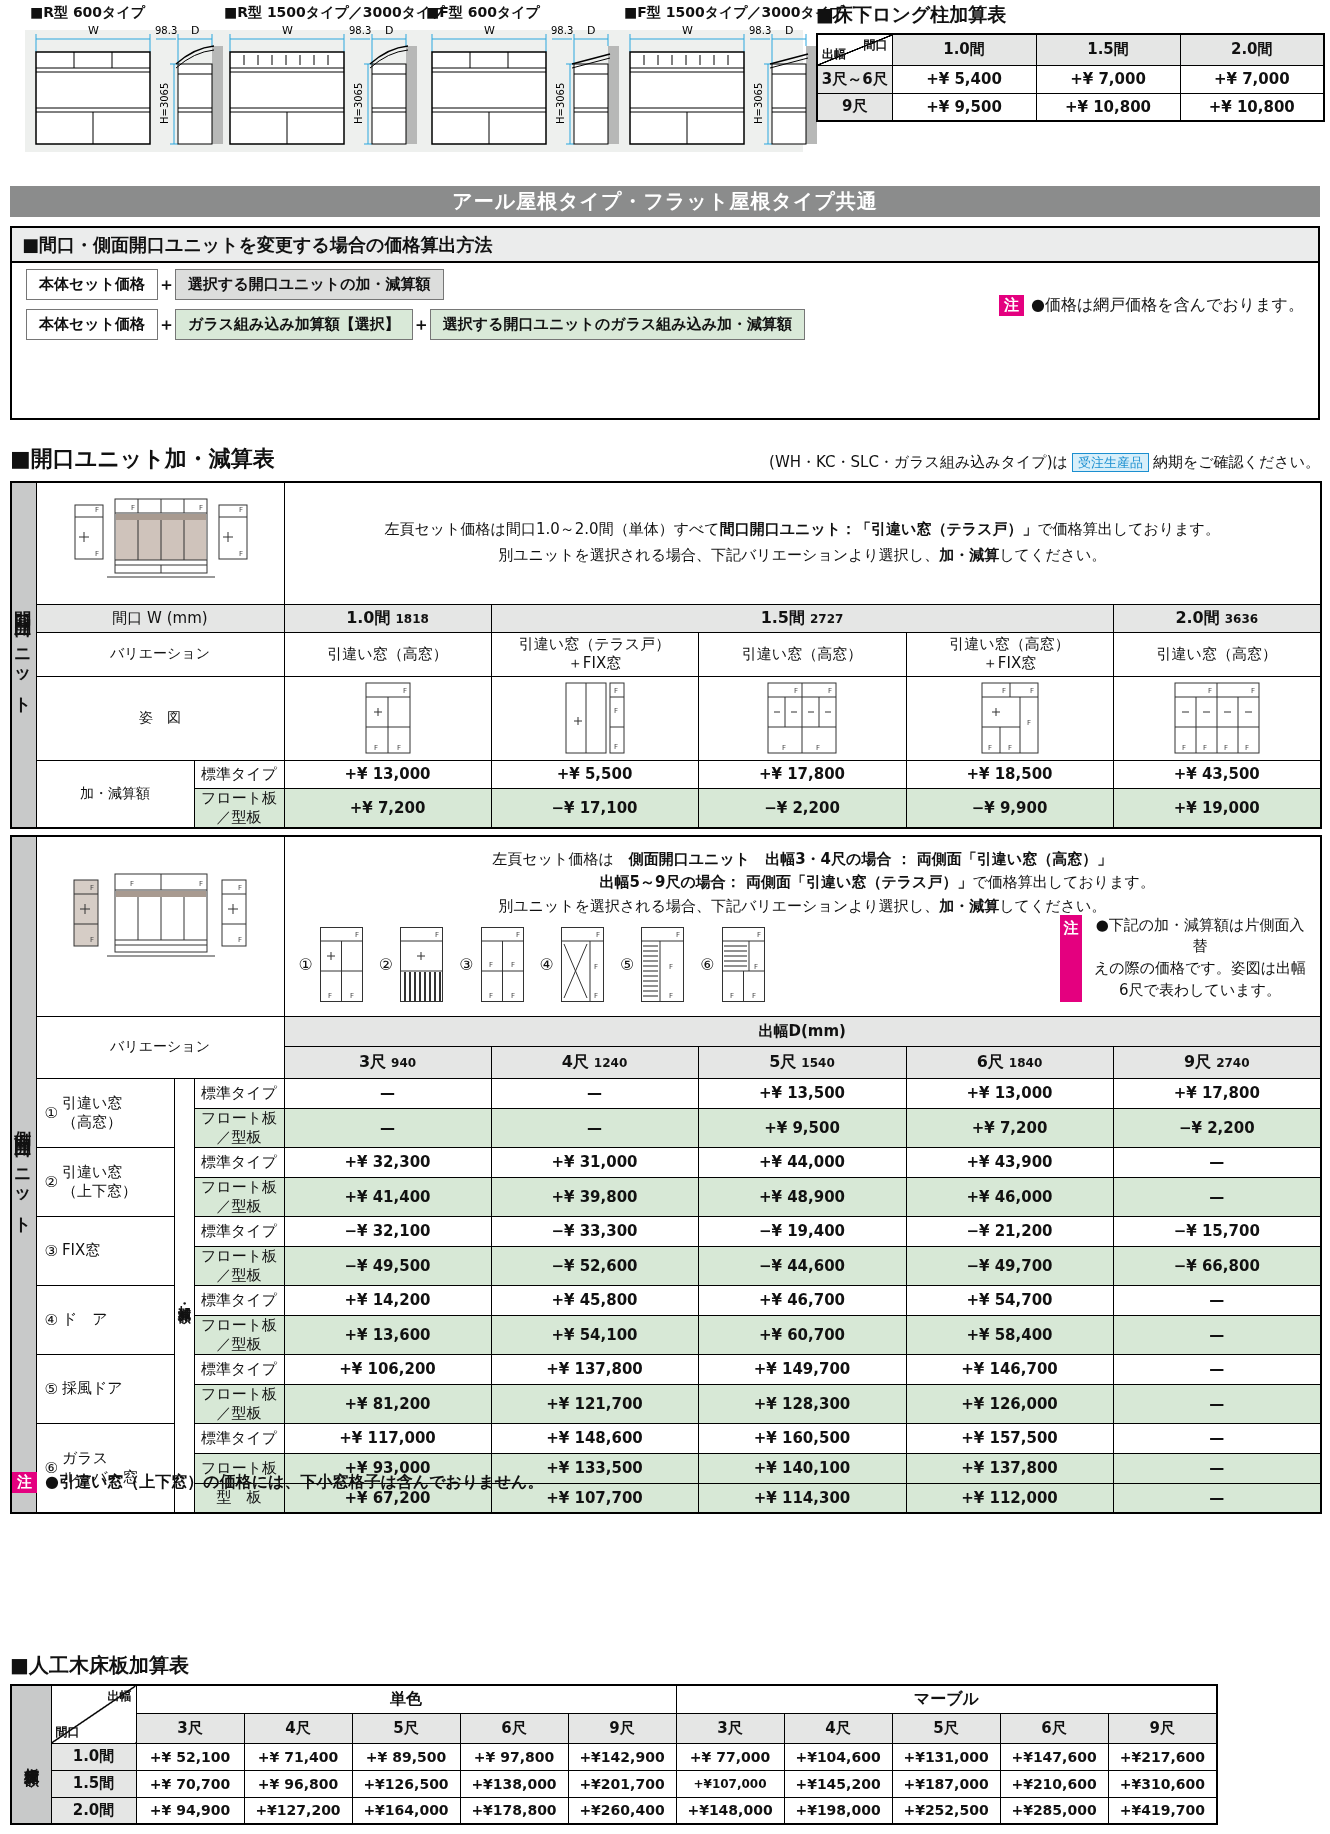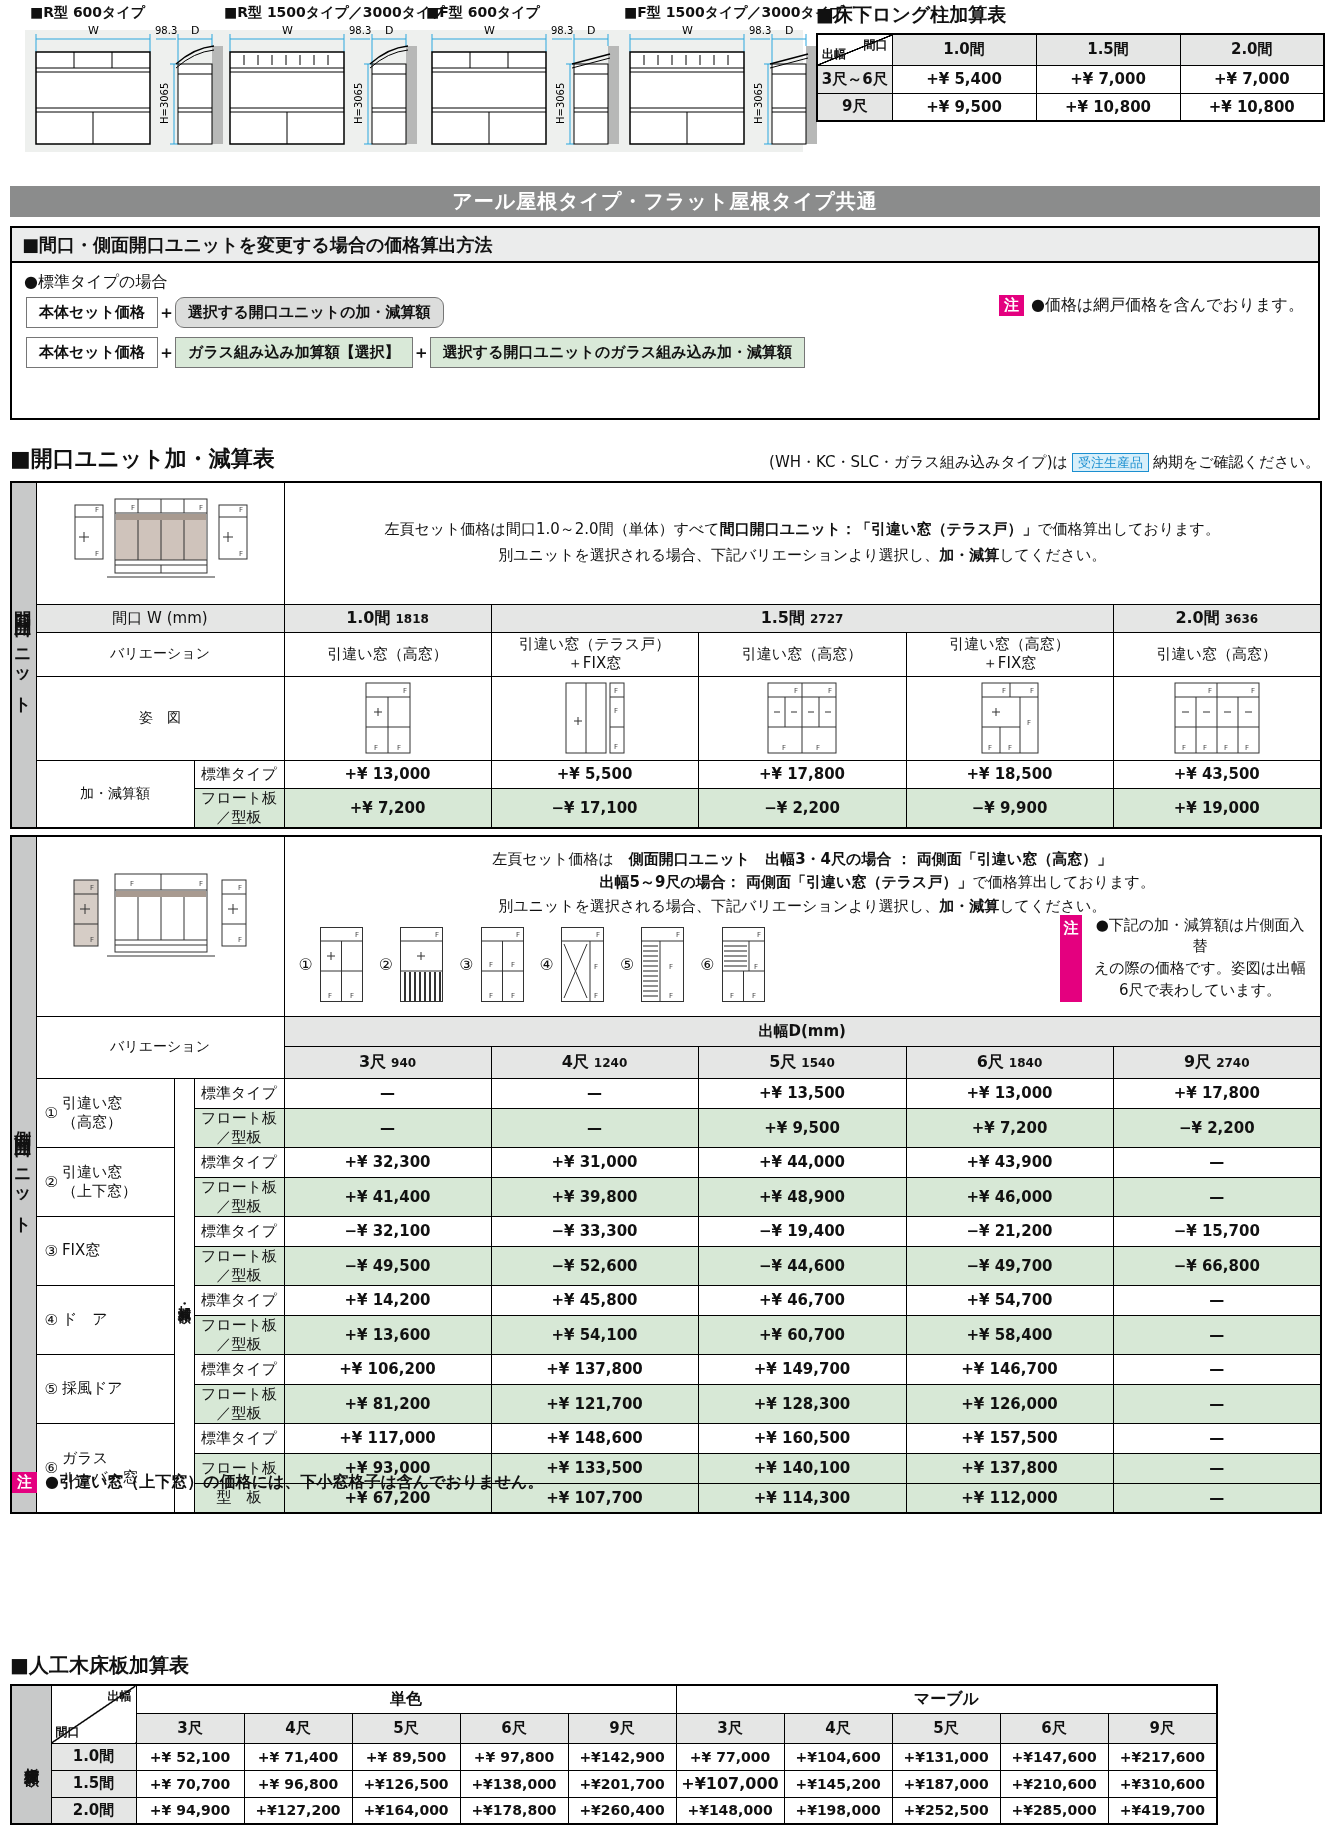--- a/index.html
+++ b/index.html
@@ -35,21 +35,21 @@
   
   #banner{position:absolute;left:10px;top:186px;width:1310px;height:31px;background:#8b8c8c;color:#fff;
     font-size:20px;font-weight:700;text-align:center;line-height:31px;letter-spacing:1px;}
   
   #pricing{position:absolute;left:10px;top:226px;width:1306px;height:190px;border:2px solid #000;background:#fff;}
   .phead{height:33px;background:#ebecec;border-bottom:2px solid #000;font-size:18px;font-weight:700;line-height:33px;padding-left:10px;}
   .pbody{position:relative;padding:4px 12px;}
   .plabel{font-size:16px;margin:5px 0 4px 0;}
   .frow{display:flex;align-items:center;margin:2px 0 9px 2px;}
   .fbox{border:1px solid #767676;padding:5px 12px;font-size:15px;font-weight:700;background:#fff;white-space:nowrap;}
-  .fbox.gbox{background:#dcdddc;border-radius:9px;}
+  .fbox.gbox{background:#dcdddc;}
   .fbox.grnbox{background:#d9e9d8;}
   .plus{font-weight:700;font-size:17px;}
   .pnote{position:absolute;right:14px;top:32px;display:flex;gap:7px;align-items:flex-start;}
   .badge-pink{background:#e4007f;color:#fff;font-weight:700;font-size:15px;padding:1px 5px;flex:0 0 auto;}
   .pnote-text{font-size:16px;}
   
   #sec1title{position:absolute;left:10px;top:444px;width:1310px;display:flex;justify-content:space-between;align-items:flex-end;}
   #sec1title h1{margin:0;font-size:22px;font-weight:700;}
   .sec1note{font-size:15px;padding-bottom:2px;}
   .badge-blue{color:#1b8fd0;background:#d8effa;border:1px solid #1b8fd0;font-size:13px;padding:1px 5px;margin:0 4px;}
@@ -285,21 +285,20 @@
     </tbody>
       </table>
   </div>
 </div>
 
 <div id="banner">アール屋根タイプ・フラット屋根タイプ共通</div>
 
 <div id="pricing">
   <div class="phead">■間口・側面開口ユニットを変更する場合の価格算出方法</div>
   <div class="pbody">
-    <div class="plabel">●標準タイプの場合</div>
     <div class="frow">
       <span class="fbox">本体セット価格</span>
       <span class="plus">＋</span>
       <span class="fbox gbox">選択する開口ユニットの加・減算額</span>
     </div>
     <div class="frow">
       <span class="fbox">本体セット価格</span>
       <span class="plus">＋</span>
       <span class="fbox grnbox">ガラス組み込み加算額【選択】</span>
       <span class="plus">＋</span>
@@ -899,21 +898,21 @@
     <td class="val" style="font-size:14px;">+¥147,600</td>
     <td class="val" style="font-size:14px;">+¥217,600</td>
   </tr>
   <tr style="height:27px;">
     <td class="gray mainlab">1.5間</td>
     <td class="val" style="font-size:14px;">+¥ 70,700</td>
     <td class="val" style="font-size:14px;">+¥ 96,800</td>
     <td class="val" style="font-size:14px;">+¥126,500</td>
     <td class="val" style="font-size:14px;">+¥138,000</td>
     <td class="val" style="font-size:14px;">+¥201,700</td>
-    <td class="val" style="font-size:16px;">+¥107,000</td>
+    <td class="val" style="font-size:12px;">+¥107,000</td>
     <td class="val" style="font-size:14px;">+¥145,200</td>
     <td class="val" style="font-size:14px;">+¥187,000</td>
     <td class="val" style="font-size:14px;">+¥210,600</td>
     <td class="val" style="font-size:14px;">+¥310,600</td>
   </tr>
   <tr style="height:27px;">
     <td class="gray mainlab">2.0間</td>
     <td class="val" style="font-size:14px;">+¥ 94,900</td>
     <td class="val" style="font-size:14px;">+¥127,200</td>
     <td class="val" style="font-size:14px;">+¥164,000</td>

